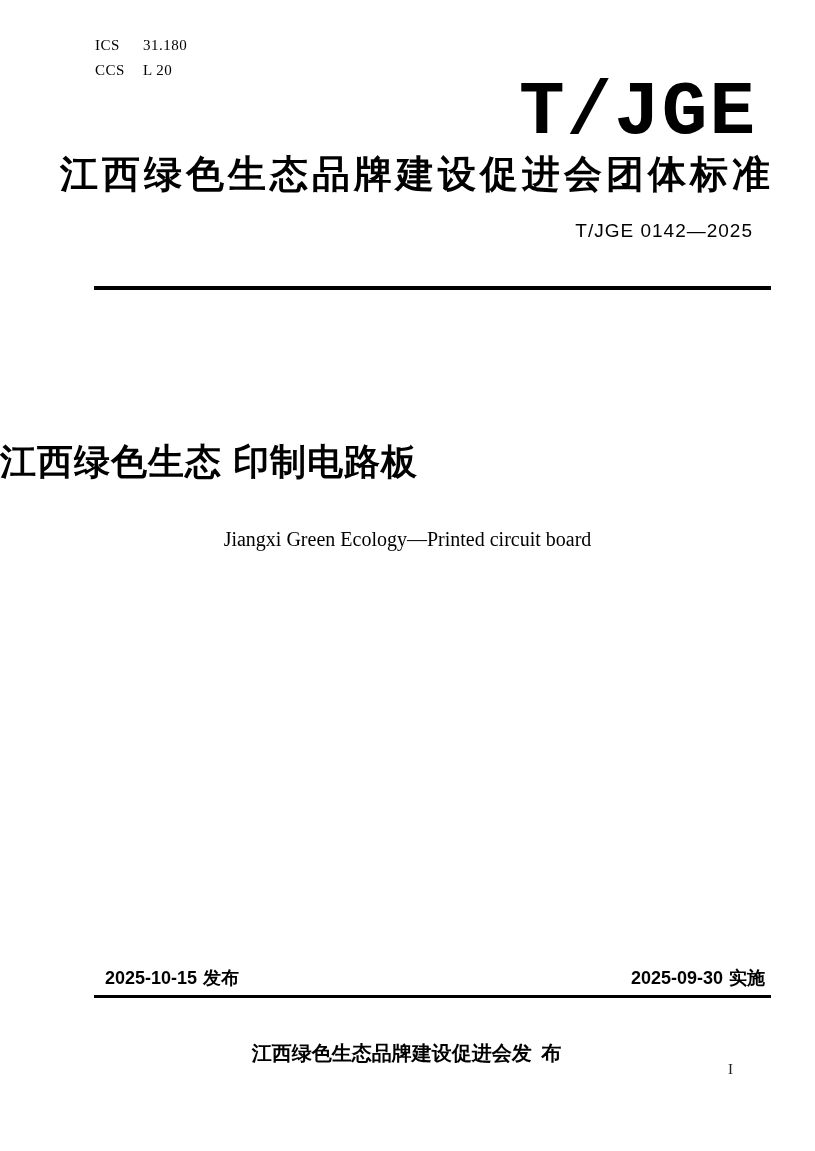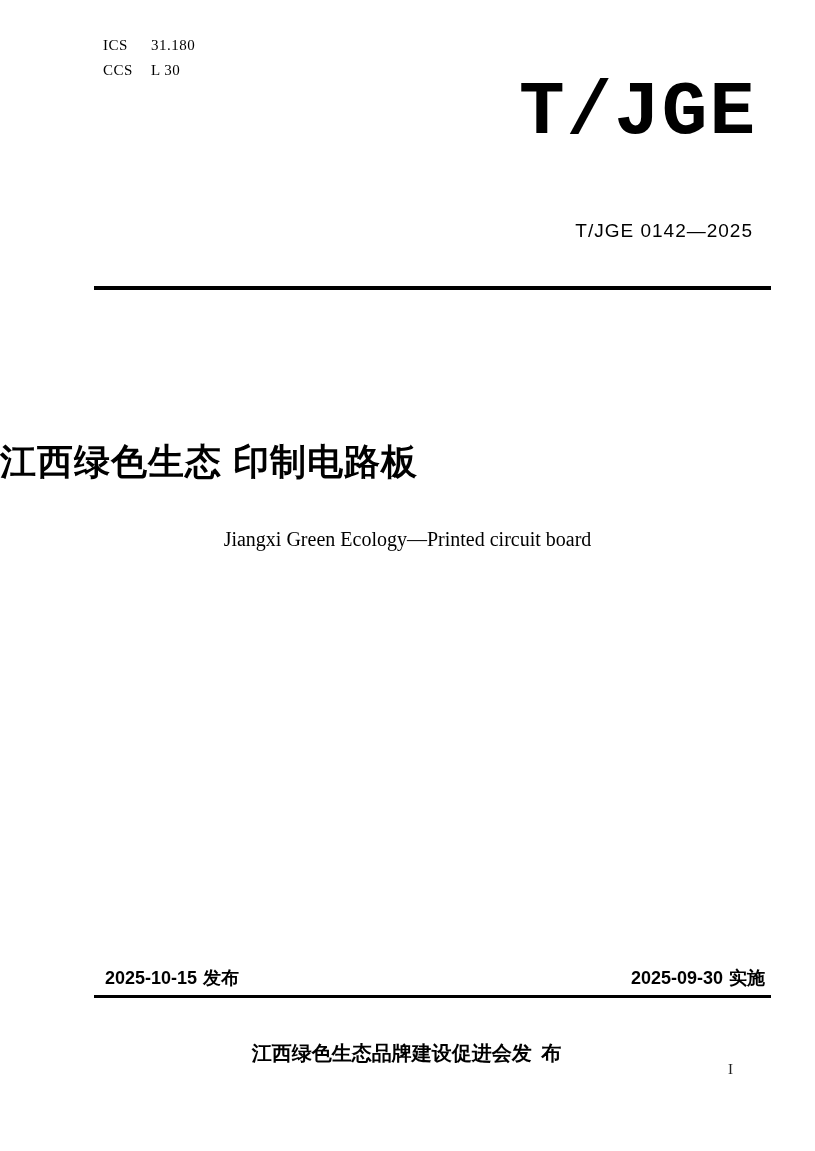--- a/index.html
+++ b/index.html
@@ -20,21 +20,21 @@
   .codes {
     position: absolute;
     left: 95px;
     top: 33px;
     font-family: "Liberation Serif", "DejaVu Serif", serif;
     font-size: 15px;
     line-height: 25px;
     letter-spacing: 0.5px;
   }
   .codes .code-row { white-space: nowrap; }
-  .codes .code-label { display: inline-block; min-width: 34px; margin-right: 14px; margin-left: 8px; }
+  .codes .code-label { display: inline-block; min-width: 34px; margin-right: 14px; }
   
   .logo {
     position: absolute;
     top: 75px;
     right: 58px;
     font-family: Liberation Mono, monospace;
     font-weight: bold;
     font-size: 76px;
     line-height: 1;
     letter-spacing: 2px;
@@ -139,26 +139,27 @@
 </head>
 <body>
 
 <div class="page">
 
   <div class="codes">
     <div class="code-row">
       <span class="code-label">ICS</span><span>31.180</span>
     </div>
     <div class="code-row">
-      <span class="code-label">CCS</span><span>L 30</span>
+      <span class="code-label">CCS</span><span>L 20</span>
     </div>
   </div>
 
   <div class="logo">T/JGE</div>
 
+  <div class="society-heading">江西绿色生态品牌建设促进会团体标准</div>
 
   <div class="standard-number">T/JGE 0142—2025</div>
 
   <div class="rule-top"></div>
 
   <div class="doc-title-cn">江西绿色生态 印制电路板</div>
 
   <div class="doc-title-en">Jiangxi Green Ecology—Printed circuit board</div>
 
   <div class="dates-row">

